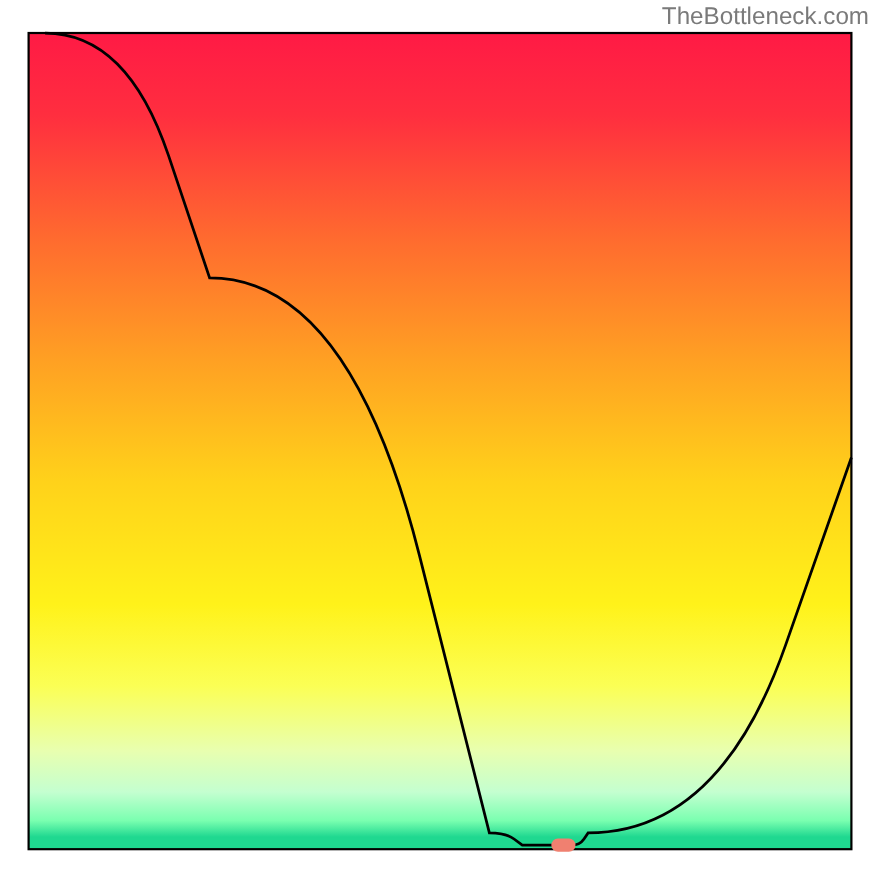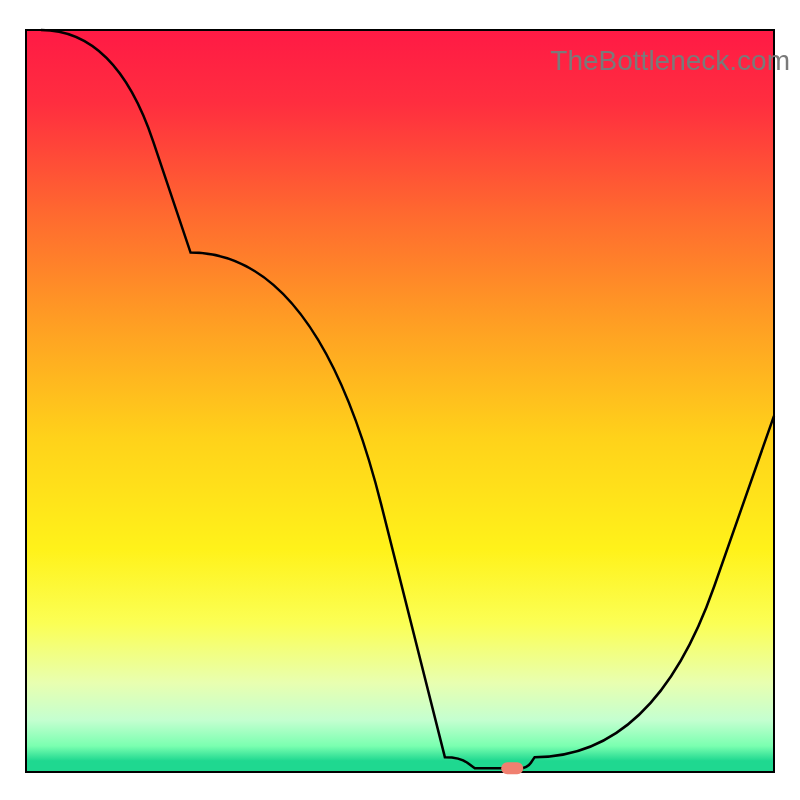--- a/index.html
+++ b/index.html
@@ -12,25 +12,24 @@
   }
   .container {
     position: relative;
     width: 800px;
     height: 800px;
   }
   .watermark {
     position: absolute;
     top: 2px;
     right: 10px;
-    font-size: 28px;
+    font-size: 22px;
     color: #7a7a7a;
     font-weight: 500;
     z-index: 10;
-    margin-top: 43px;
   }
   svg {
     position: absolute;
     top: 0;
     left: 0;
   }
 </style>
 </head>
 <body>
 <div class="container">

